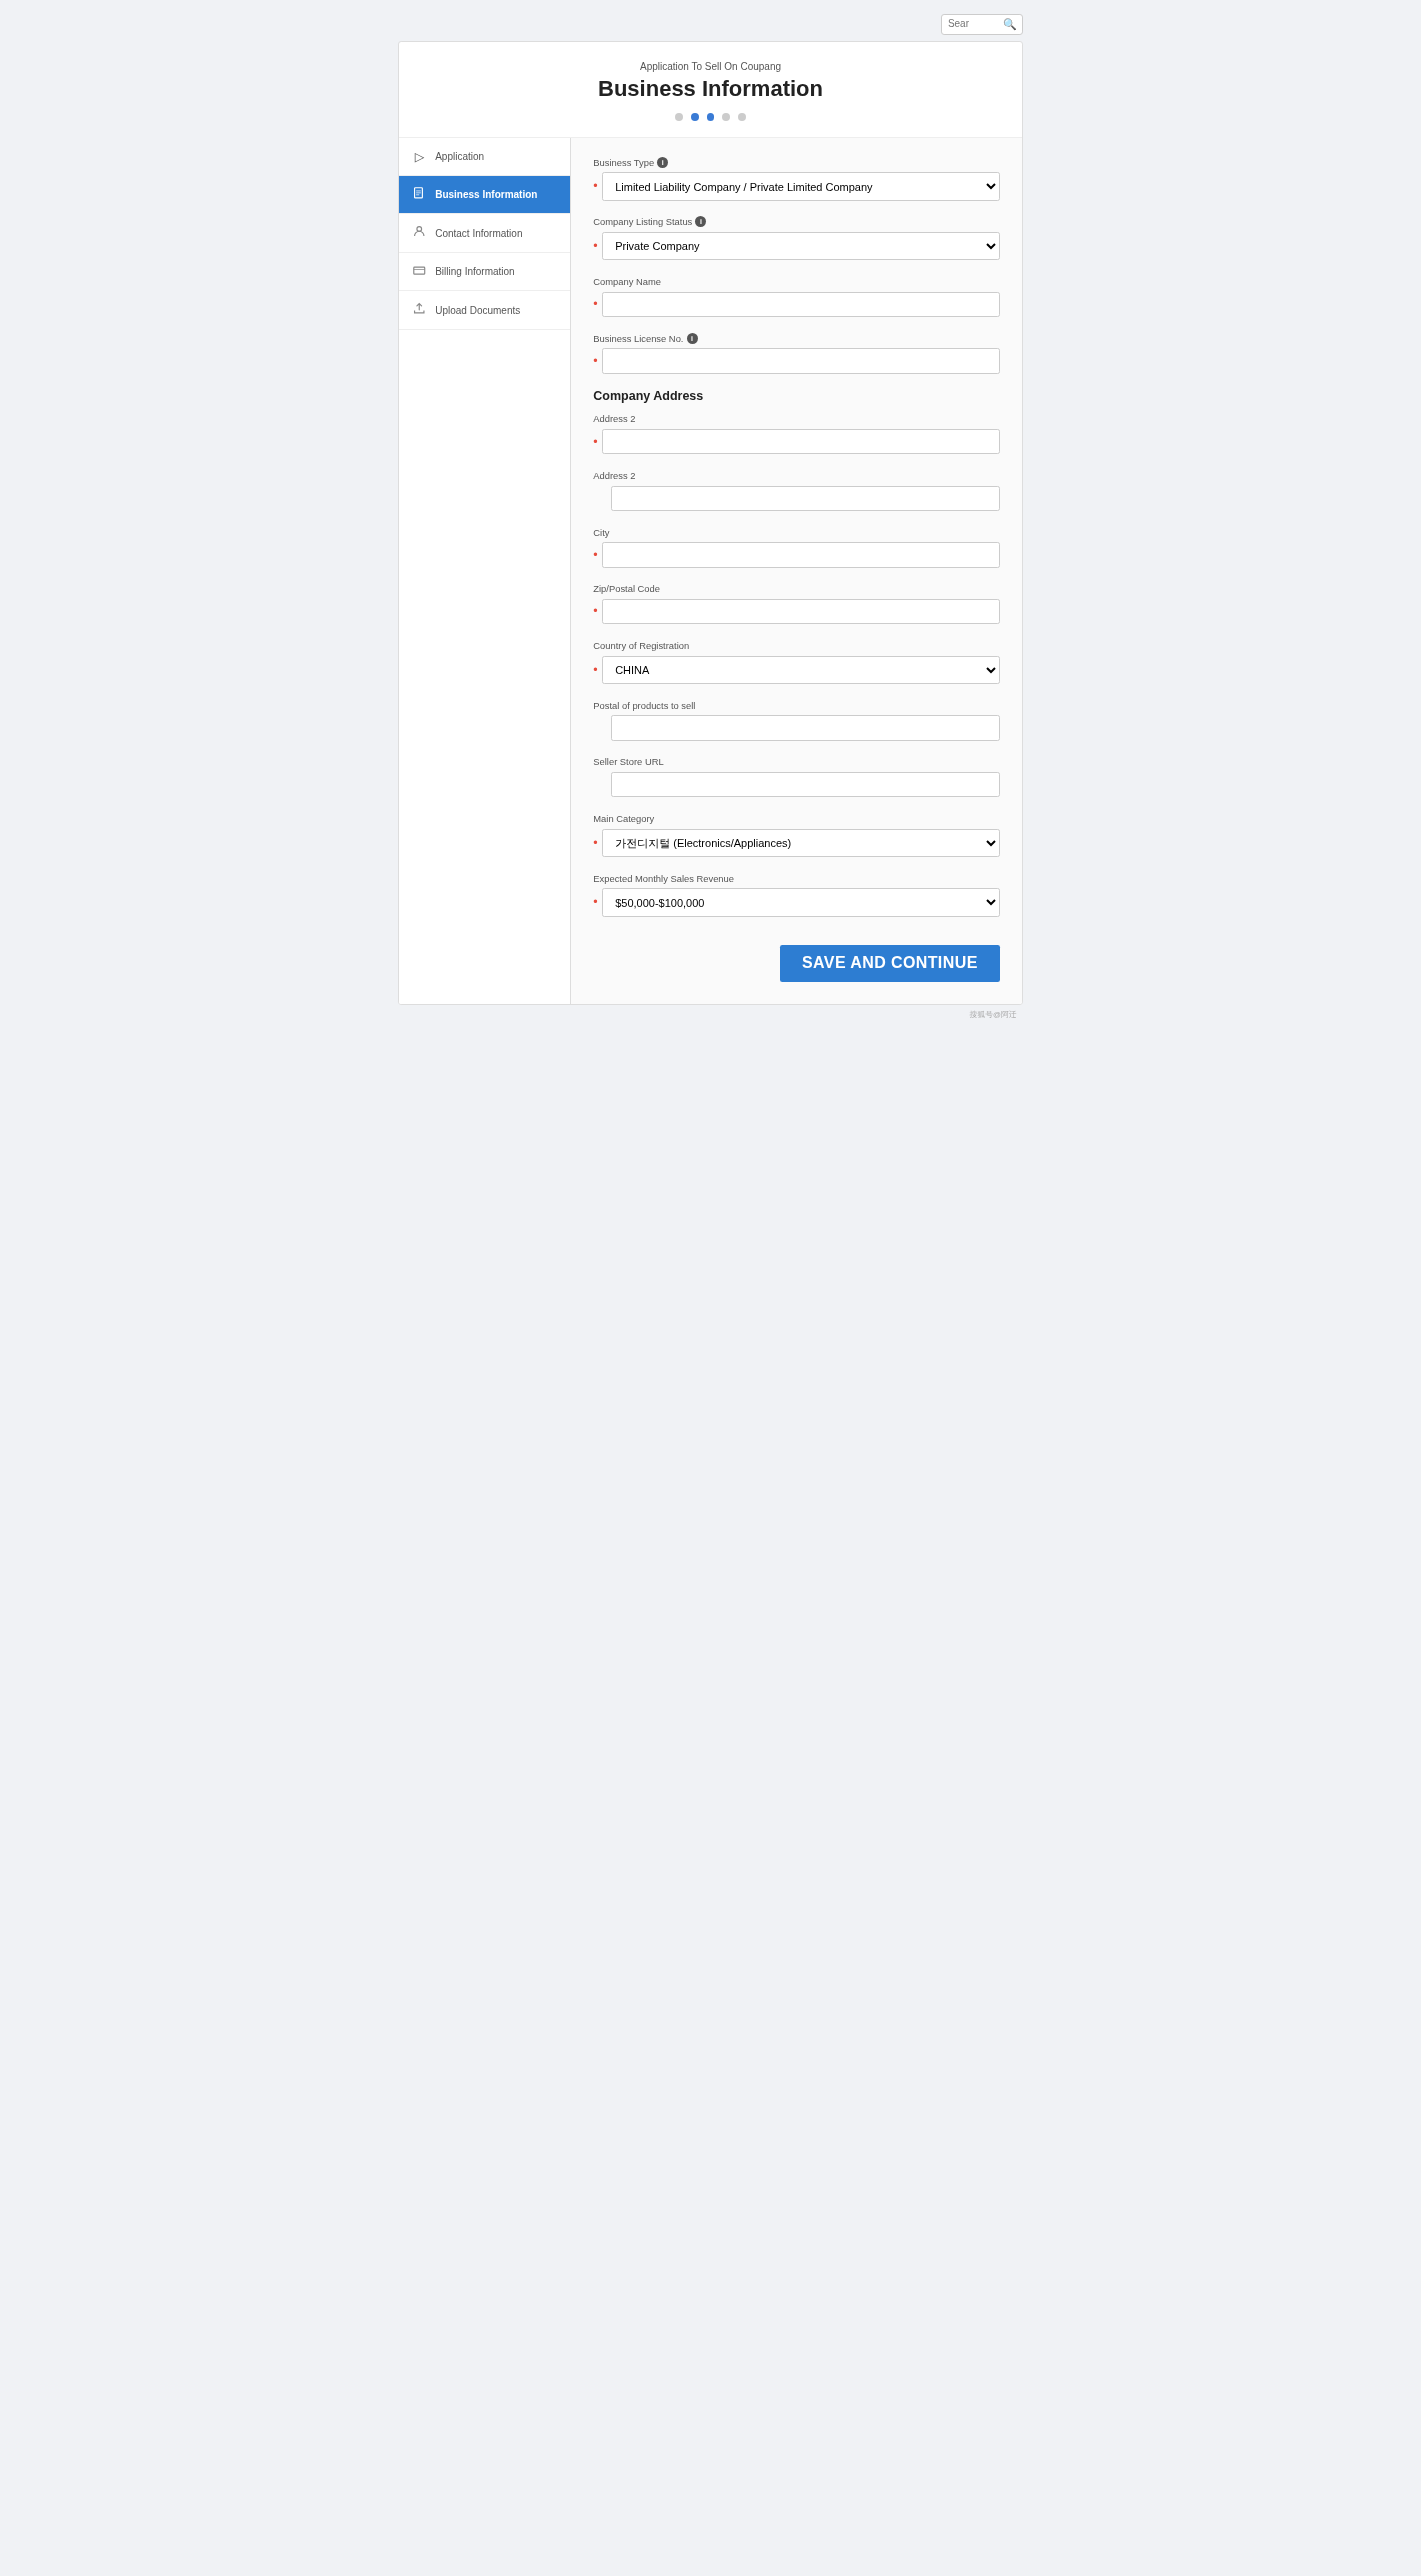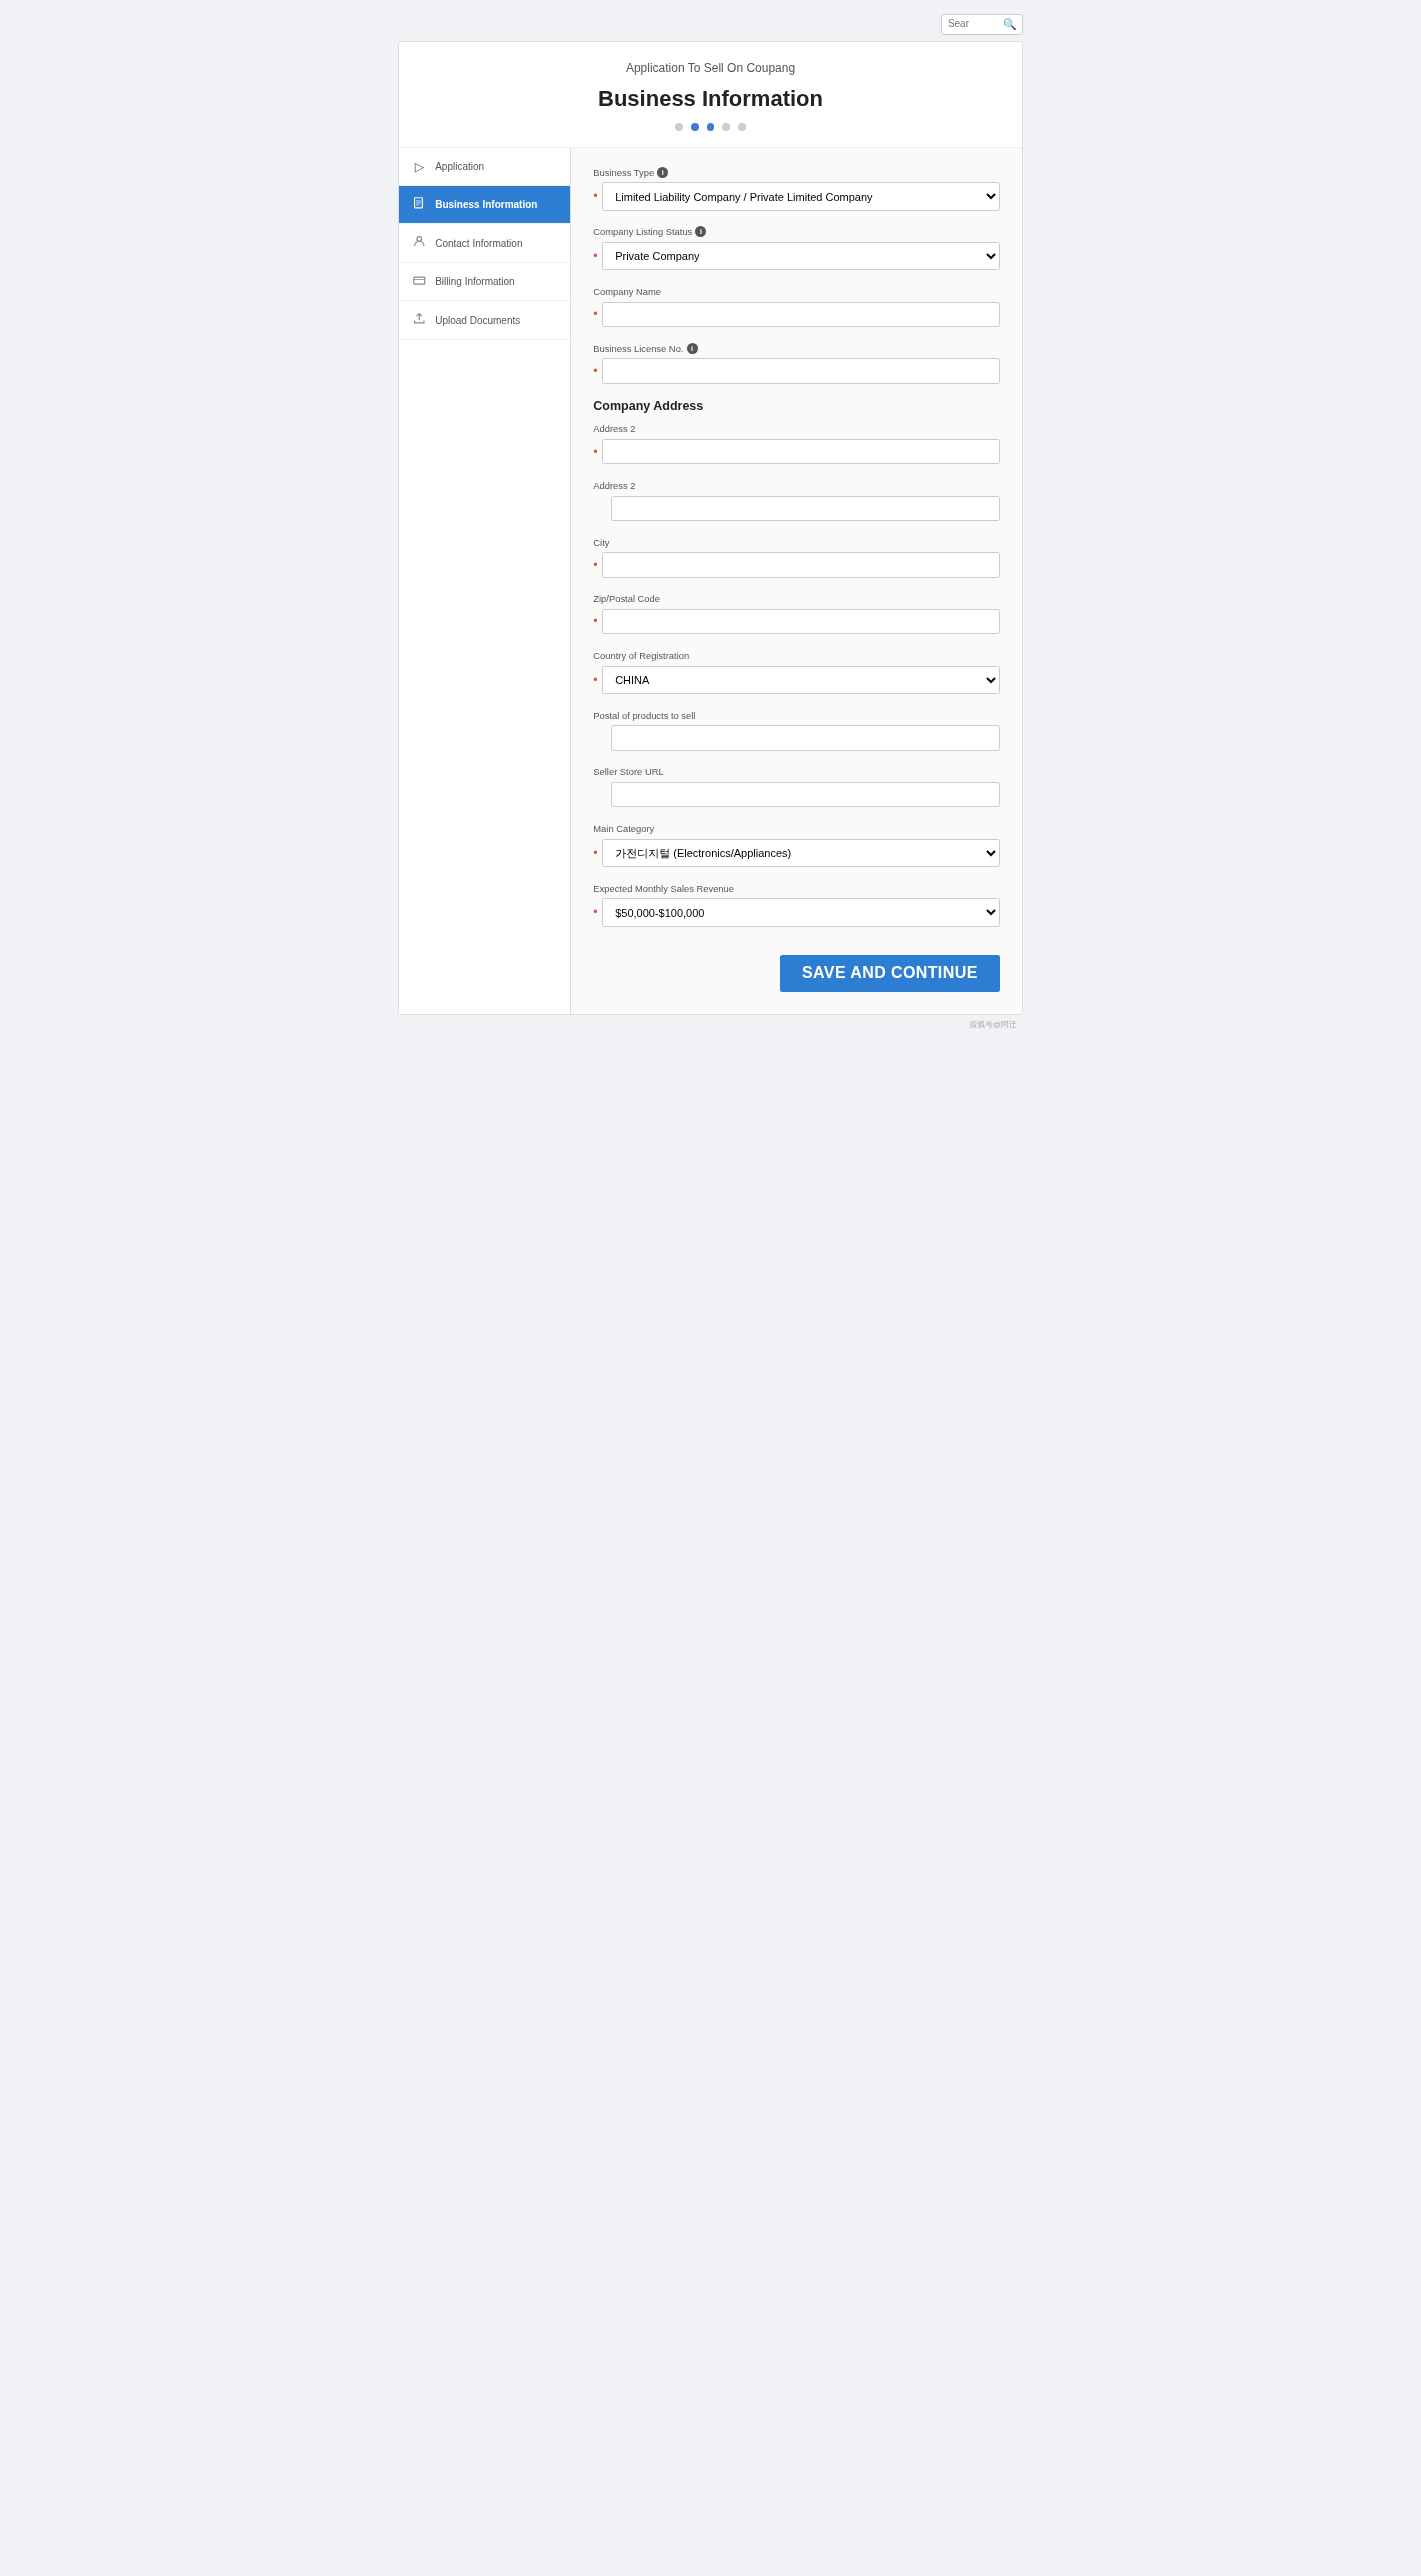--- a/index.html
+++ b/index.html
@@ -43,23 +43,23 @@
       border-radius: 3.1px;
       border: 0.8px solid #ddd;
       overflow: hidden;
     }
     .header-section {
       text-align: center;
       padding: 19px 15.6px 12.5px;
       border-bottom: 0.8px solid #eee;
     }
     .app-subtitle {
-      font-size: 12px;
+      font-size: 10px;
       color: #555;
-      margin-bottom: 11px;
+      margin-bottom: 4px;
     }
     .app-title {
       font-size: 22px;
       font-weight: bold;
       color: #222;
       margin-bottom: 11px;
     }
     .progress-dots {
       display: flex;
       justify-content: center;

